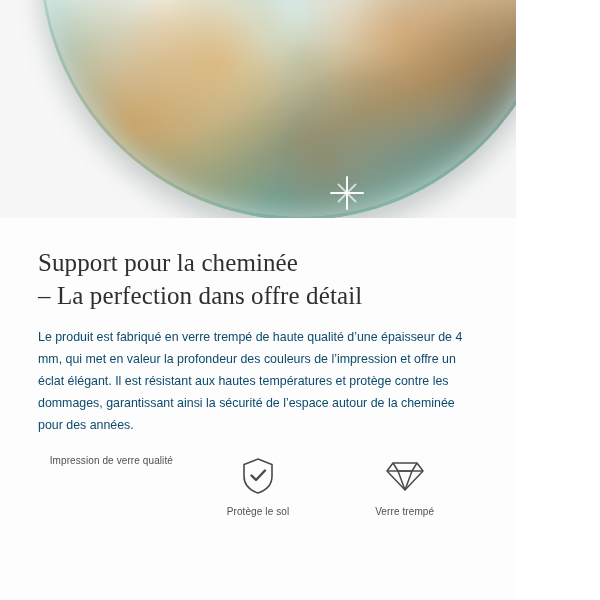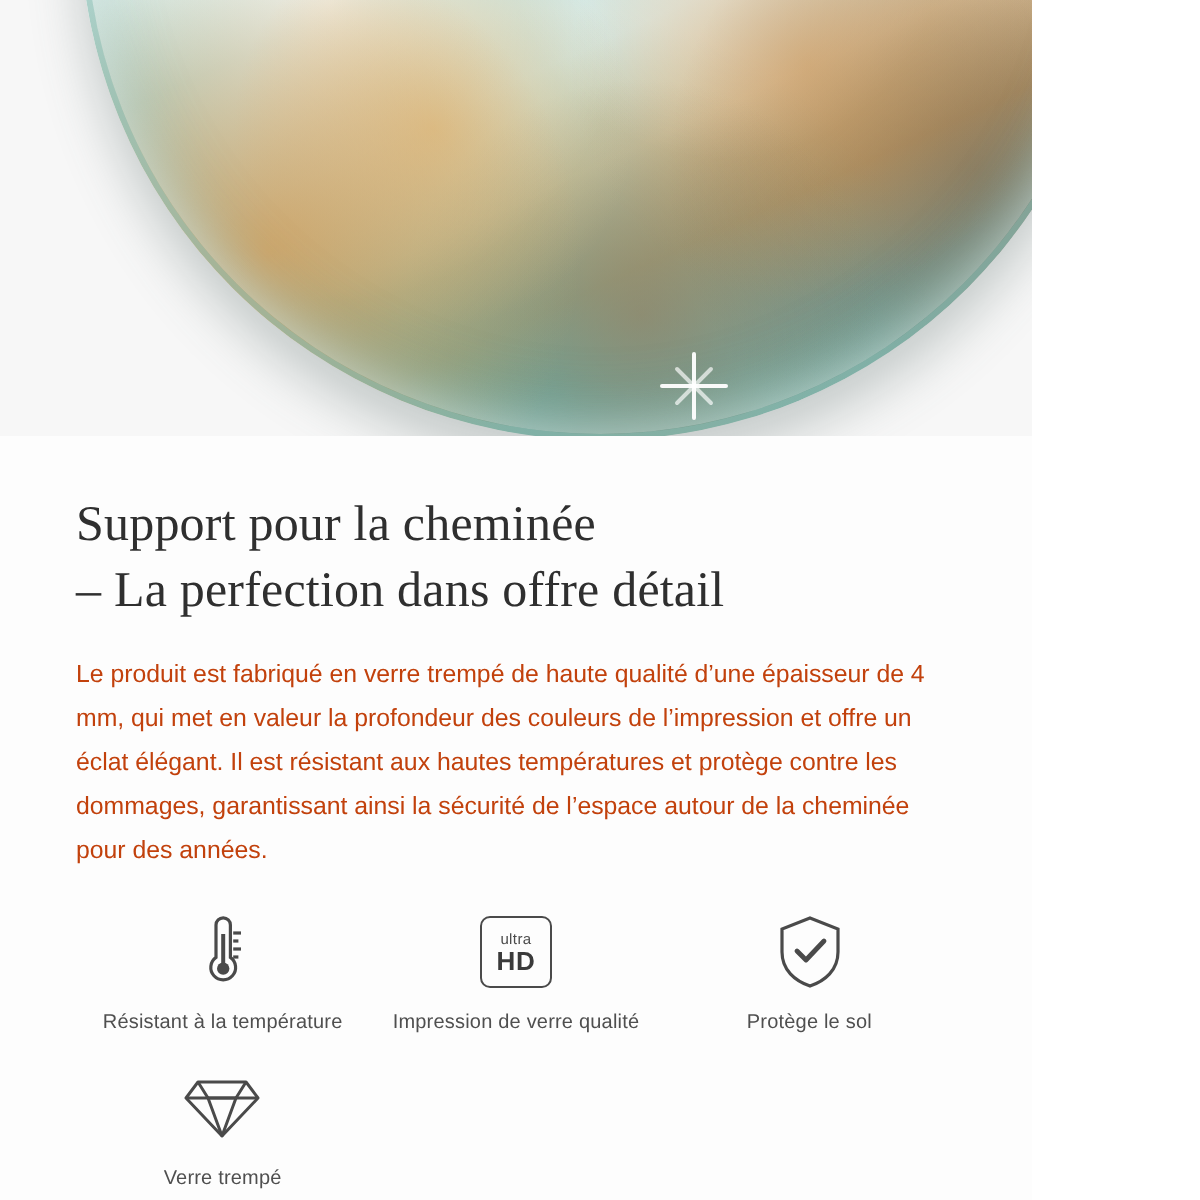--- a/index.html
+++ b/index.html
@@ -101,21 +101,21 @@
     color: #2f2f2f;
     font-weight: 400;
     margin: 10px 0 14px 0;
     letter-spacing: .1px;
   }
   .headline .line2 { display: block; }
   .body-copy {
     font-family: "Liberation Sans", sans-serif;
     font-size: 12.4px;
     line-height: 1.78;
-    color: #c2410c;
+    color: #0c4a6e;
     margin: 0 0 6px 0;
     max-width: 520px;
   }
 
   
   .features {
     margin-top: 16px;
     display: grid;
     grid-template-columns: repeat(3, 1fr);
     row-gap: 10px;
@@ -173,42 +173,22 @@
   <div class="content">
     <h1 class="headline">
       <span>Support pour la cheminée</span>
       <span class="line2">– La perfection dans offre détail</span>
     </h1>
 
     <p class="body-copy">Le produit est fabriqué en verre trempé de haute qualité d’une épaisseur de 4 mm, qui met en valeur la profondeur des couleurs de l’impression et offre un éclat élégant. Il est résistant aux hautes températures et protège contre les dommages, garantissant ainsi la sécurité de l’espace autour de la cheminée pour des années.</p>
 
     <div class="features">
 
+
       <div class="feature">
-        <div class="feature-icon">
-          <svg width="34" height="38" viewBox="0 0 34 38" fill="none" stroke="#4a4a4a" stroke-width="1.6">
-            <path d="M14 5.5a3.6 3.6 0 0 1 7.2 0v16.2a6.2 6.2 0 1 1-7.2 0z"></path>
-            <circle cx="17.6" cy="27.3" r="3.1" fill="#4a4a4a" stroke="none"></circle>
-            <line x1="17.6" y1="10" x2="17.6" y2="25" stroke-width="2"></line>
-            <line x1="22.6" y1="9.5" x2="26.5" y2="9.5"></line>
-            <line x1="22.6" y1="13.5" x2="25.2" y2="13.5"></line>
-            <line x1="22.6" y1="17.5" x2="26.5" y2="17.5"></line>
-            <line x1="22.6" y1="21.5" x2="25.2" y2="21.5"></line>
-          </svg>
-        </div>
-        <div class="feature-label">Résistant à la température</div>
-      </div>
-
-      <div class="feature">
-        <div class="feature-icon">
-          <div class="ultrahd">
-            <div class="u1">ultra</div>
-            <div class="u2">HD</div>
-          </div>
-        </div>
         <div class="feature-label">Impression de verre qualité</div>
       </div>
 
       <div class="feature">
         <div class="feature-icon">
           <svg width="36" height="40" viewBox="0 0 36 40">
             <path d="M18 3 L32 8.5 V20 C32 29 25.5 34.5 18 37 C10.5 34.5 4 29 4 20 V8.5 Z" fill="none" stroke="#4a4a4a" stroke-width="1.6"></path>
             <path d="M11.5 19.5 L16 24 L25 14.5" fill="none" stroke="#4a4a4a" stroke-width="2.4" stroke-linecap="round" stroke-linejoin="round"></path>
           </svg>
         </div>

